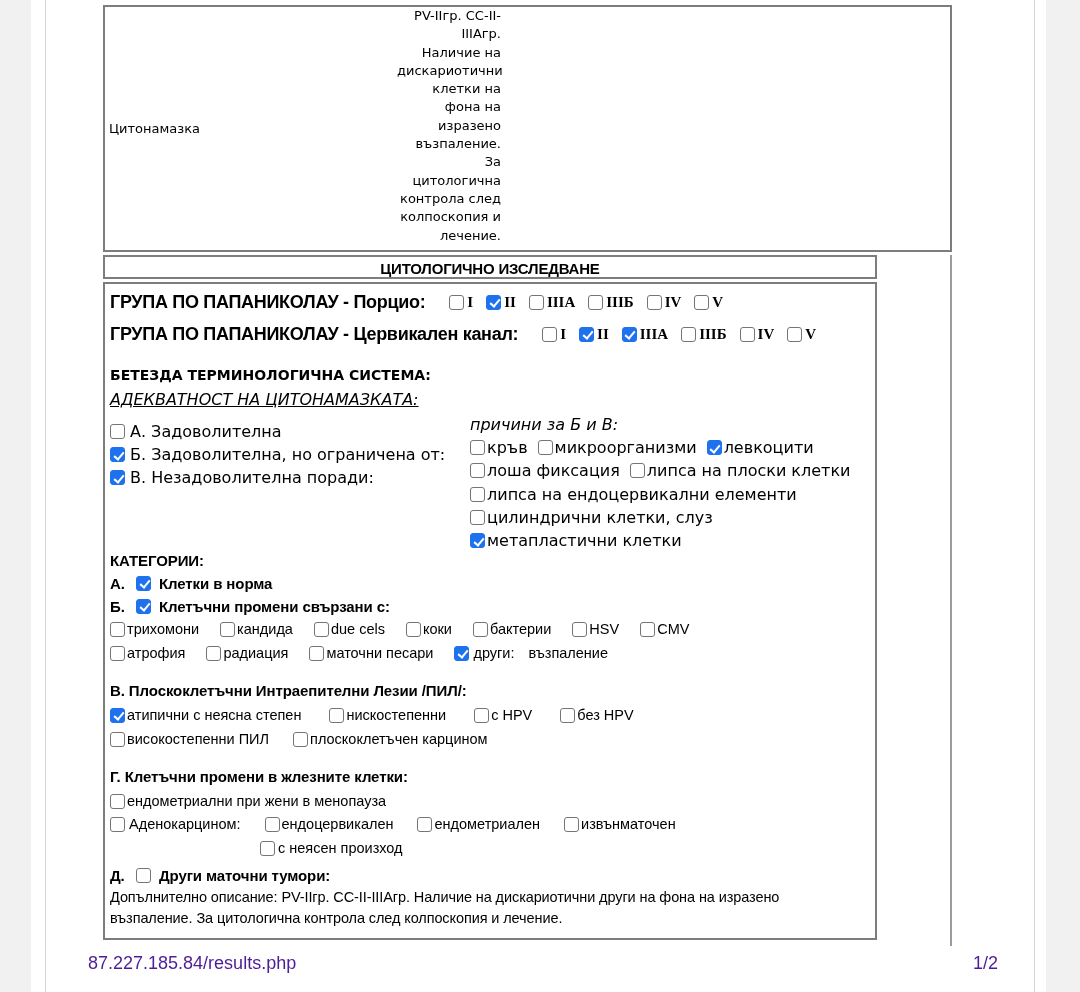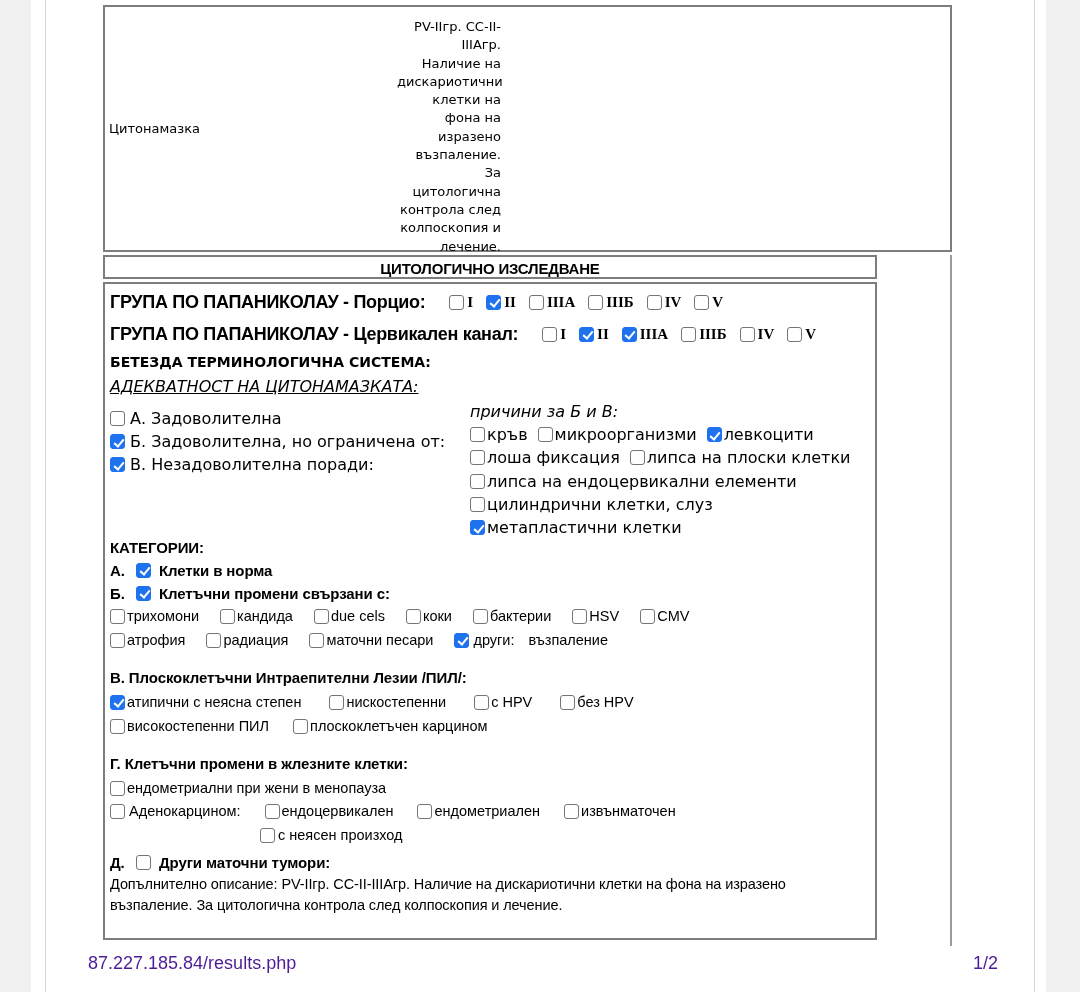--- a/index.html
+++ b/index.html
@@ -8,21 +8,21 @@
   .page{position:absolute;left:31px;top:0;width:1015px;height:992px;background:#fff;}
   .vline{position:absolute;top:0;bottom:0;width:1px;background:#d6d6d6;}
   .vline.l{left:45px}.vline.r{left:1034px}
   .doc{position:absolute;left:103px;top:5px;width:849px;}
 
   
   .t1{box-sizing:border-box;width:849px;height:247px;border:2px solid #7d7d7d;display:flex;background:#fff;}
   .t1-label{width:288px;display:flex;align-items:center;padding-left:4px;
             font:13px "DejaVu Sans",sans-serif;}
   .t1-value{width:104px;text-align:right;font:13px/18.3px "DejaVu Sans",sans-serif;
-            padding-top:11px;white-space:pre-line;}
+            white-space:pre-line;}
 
   
   .sec2{box-sizing:border-box;margin-top:3px;width:849px;height:691px;border-right:2px solid #9b9b9b;}
   .hbox{box-sizing:border-box;width:774px;margin-top:3px;border:2px solid #7d7d7d;text-align:center;
         font-weight:bold;font-size:15px;padding:3px 0 0;letter-spacing:-0.2px;}
   .fbox{box-sizing:border-box;width:774px;height:658px;margin-top:3px;border:2px solid #7d7d7d;
         padding:5px 6px 0 5px;overflow:hidden;}
 
   .row{display:flex;align-items:center;}
   .u{display:inline-flex;align-items:center;flex:none;}
@@ -42,21 +42,21 @@
   .bold{font-weight:bold;}
   .it{font-style:italic;}
   .und{text-decoration:underline;}
   .n145{font-size:14.5px;}
   .n15b{font-weight:bold;font-size:15px;letter-spacing:-0.1px;}
 
   
   .g10{gap:10px}.g13{gap:13px}.g21{gap:21px}.g24{gap:24px}.g28{gap:28px}
   .h22{height:22px}
   .mt2{margin-top:2px}.mt1{margin-top:1px}.mt5{margin-top:5px}.mt6{margin-top:6px}
-  .mt7{margin-top:7px}.mt9{margin-top:9px}.mt10{margin-top:10px}
+  .mt7{margin-top:7px}.mt9{margin-top:22px}.mt10{margin-top:10px}
   .mt18{margin-top:18px}
   .twocol{display:flex;align-items:flex-start;}
   .col-left{width:360px;padding-top:5px;}
   .col-left .row{height:23px;}
   .col-left .lbl{margin-left:5px;}
   .col-right .row{height:23.3px;}
   .letter{width:26px;flex:none;}
   .indent150{margin-left:150px;}
   .desc{width:700px;font-size:14.5px;line-height:20.5px;margin-top:1px;letter-spacing:-0.1px;}
 
@@ -339,21 +339,21 @@
               <span class="lbl" style="margin-left:3px">с неясен произход</span>
             </span>
         </div>
 
         <div class="row h22 mt5">
           <span class="letter n15b">Д.</span>
           <span class="cb"></span>
           <span class="lbl n15b" style="margin-left:8px">Други маточни тумори:</span>
         </div>
 
-        <div class="desc">Допълнително описание: PV-IIгр. CC-II-IIIАгр. Наличие на дискариотични клетки на фона на изразено възпаление. За цитологична контрола след колпоскопия и лечение.</div>
+        <div class="desc">Допълнително описание: PV-IIгр. CC-II-IIIАгр. Наличие на дискариотични други на фона на изразено възпаление. За цитологична контрола след колпоскопия и лечение.</div>
 
       </div>
     </div>
   </div>
 
   <div class="furl">87.227.185.84/results.php</div>
   <div class="fpage">1/2</div>
 </div>
 
 </body></html>

